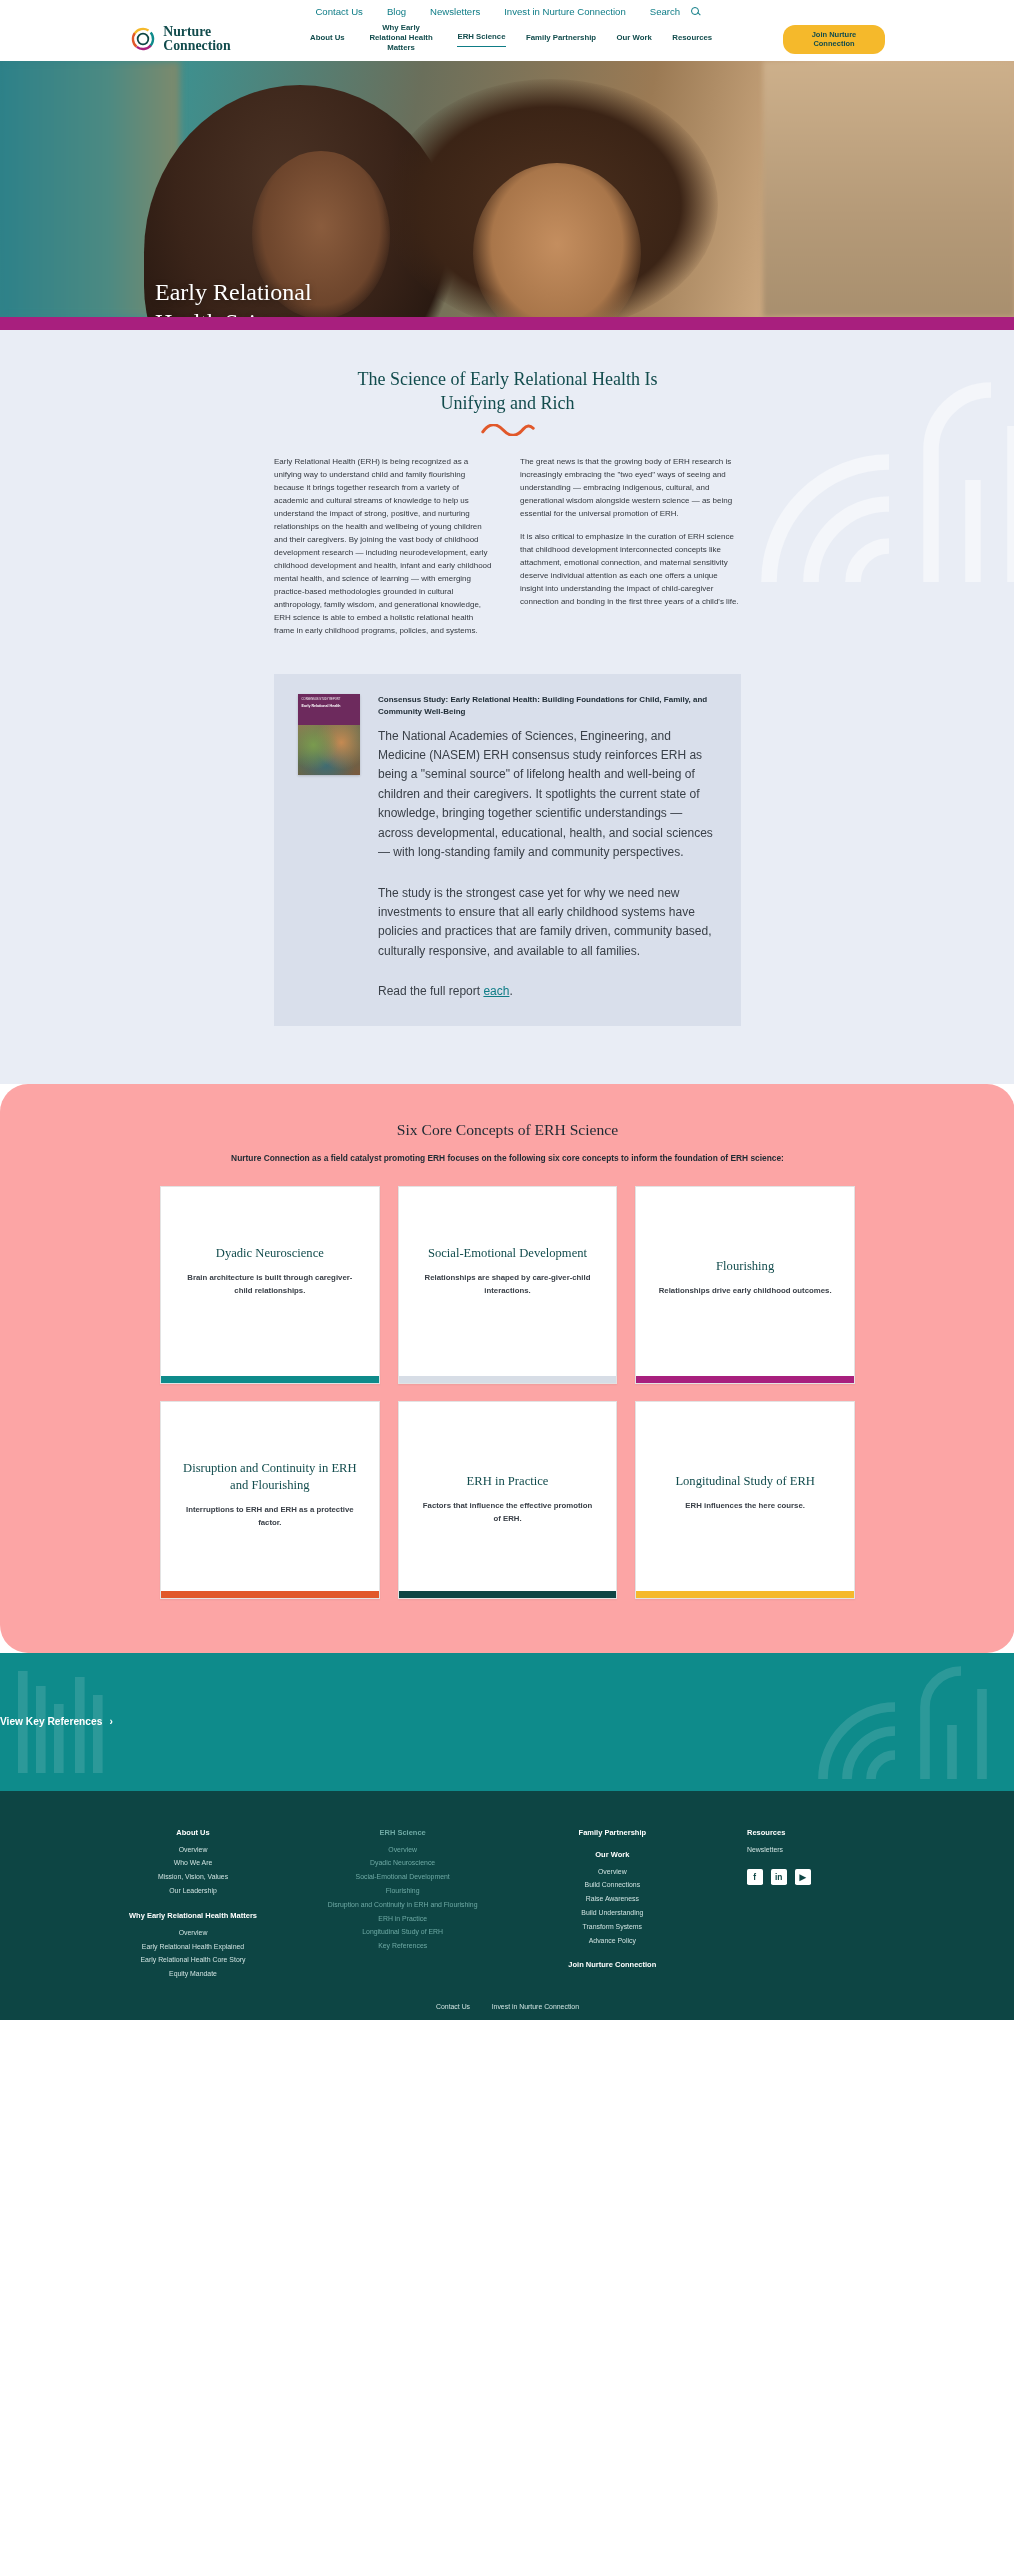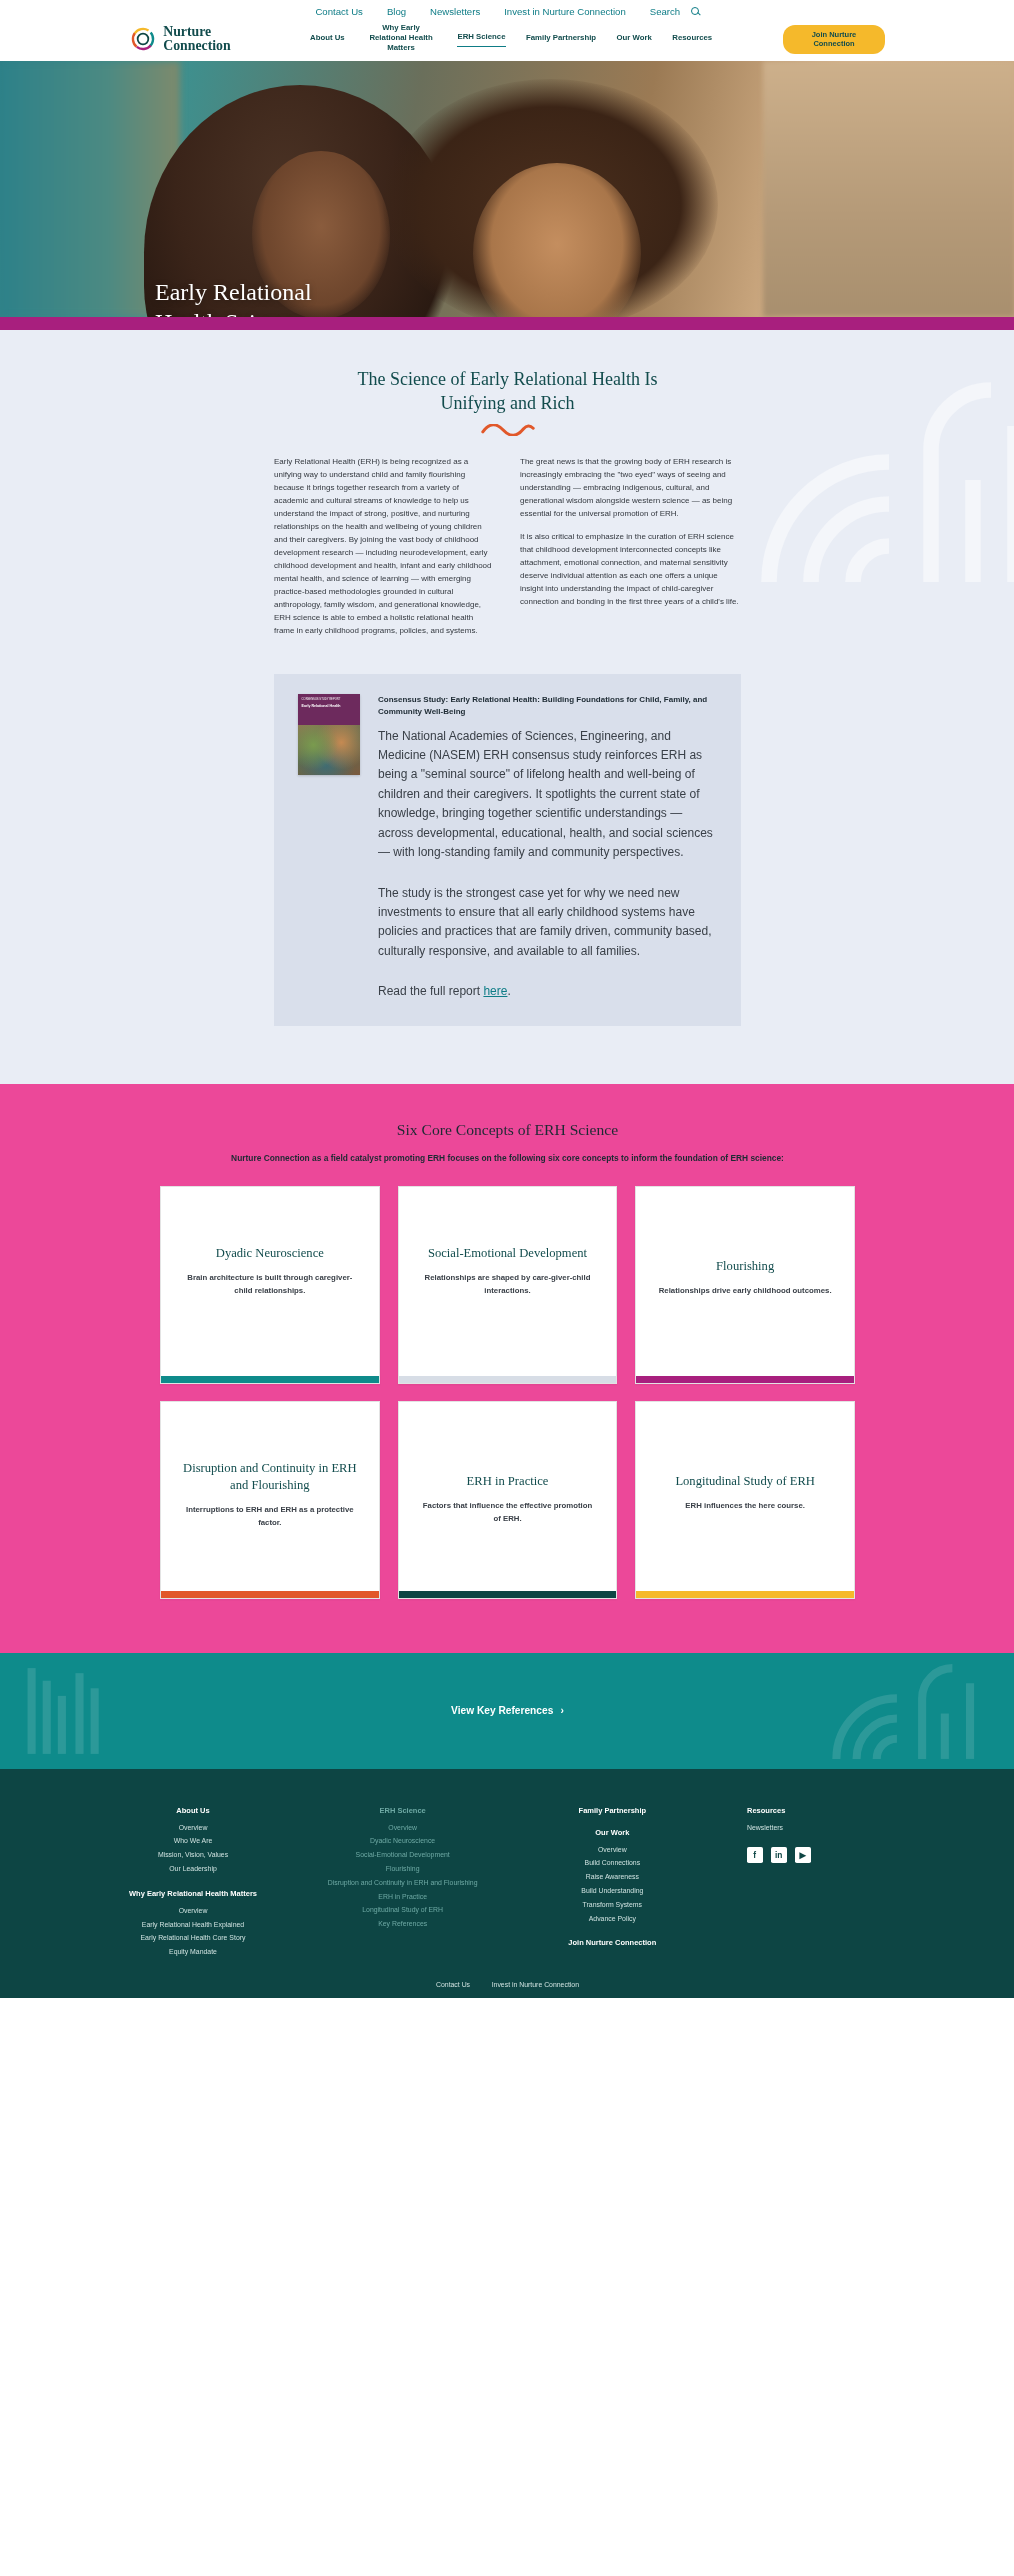--- a/index.html
+++ b/index.html
@@ -238,22 +238,23 @@
   .consensus-body p {
     font-size: 12px;
     line-height: 1.62;
     color: #3a4048;
   }
   .consensus-body p + p { margin-top: 21px; }
   .consensus-body a { color: #0e7c86; }
 
   
   .concepts {
-    background: #ec4899;
+    background: #fca5a5;
     padding: 37px 0 54px;
+    border-radius: 28px;
   }
   .concepts h2 {
     font-family: "Liberation Serif", serif;
     font-size: 15.6px;
     color: #1d2a33;
     text-align: center;
     font-weight: 400;
     margin-bottom: 13px;
   }
   .concepts-sub {
@@ -304,25 +305,24 @@
   }
   .card-bar {
     position: absolute;
     left: 0; right: 0; bottom: 0;
     height: 6.6px;
   }
 
   
   .refs {
     background: #0e8b8b;
-    height: 116px;
+    height: 138px;
     position: relative;
     display: flex;
     align-items: center;
-    justify-content: center;
     overflow: hidden;
   }
   .refs-link {
     color: #fff;
     font-size: 10.2px;
     font-weight: 700;
     text-decoration: none;
     display: flex;
     align-items: center;
     gap: 7.2px;
@@ -490,21 +490,21 @@
           <div>CONSENSUS STUDY REPORT</div>
           <div style="font-size:3.6px;margin-top:3px;font-weight:700">Early Relational Health</div>
         </div>
         <div class="book-photo"></div>
       </div>
       <div class="consensus-body">
         <div class="consensus-title">Consensus Study: Early Relational Health: Building Foundations for Child, Family, and Community Well-Being</div>
         <p>The National Academies of Sciences, Engineering, and Medicine (NASEM) ERH consensus study reinforces ERH as being a "seminal source" of lifelong health and well-being of children and their caregivers. It spotlights the current state of knowledge, bringing together scientific understandings — across developmental, educational, health, and social sciences — with long-standing family and community perspectives.</p>
         <p>The study is the strongest case yet for why we need new investments to ensure that all early childhood systems have policies and practices that are family driven, community based, culturally responsive, and available to all families.</p>
         <p>
-          <span>Read the full report </span><a href="#">here</a><span>.</span>
+          <span>Read the full report </span><a href="#">each</a><span>.</span>
         </p>
       </div>
     </div>
   </div>
 
   <div class="concepts">
     <h2>Six Core Concepts of ERH Science</h2>
     <div class="concepts-sub">Nurture Connection as a field catalyst promoting ERH focuses on the following six core concepts to inform the foundation of ERH science:</div>
 
     <div class="card-grid">

